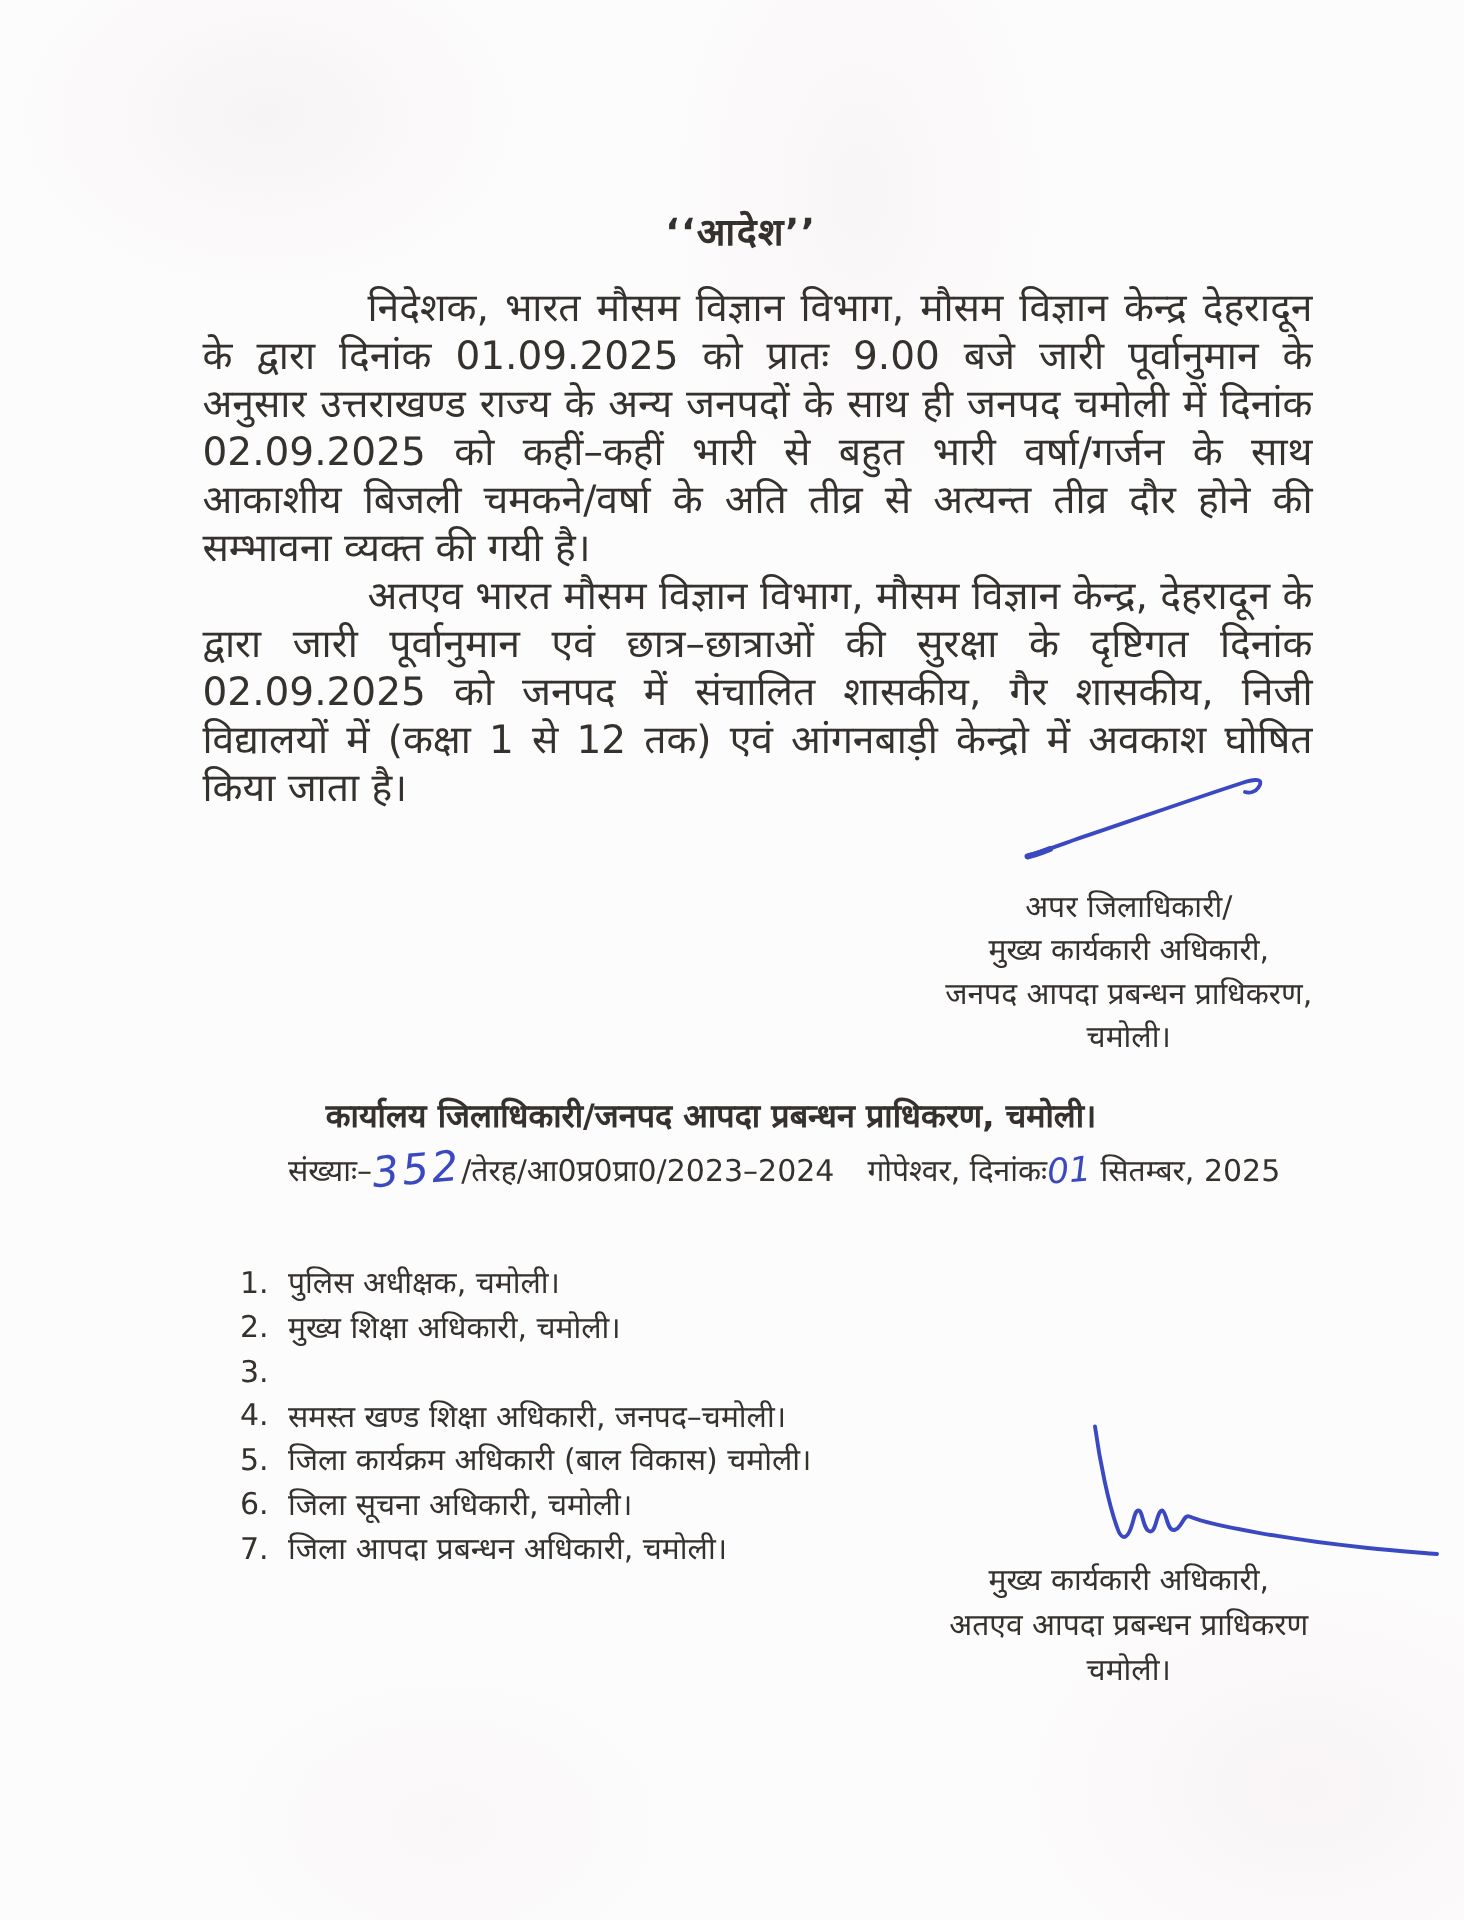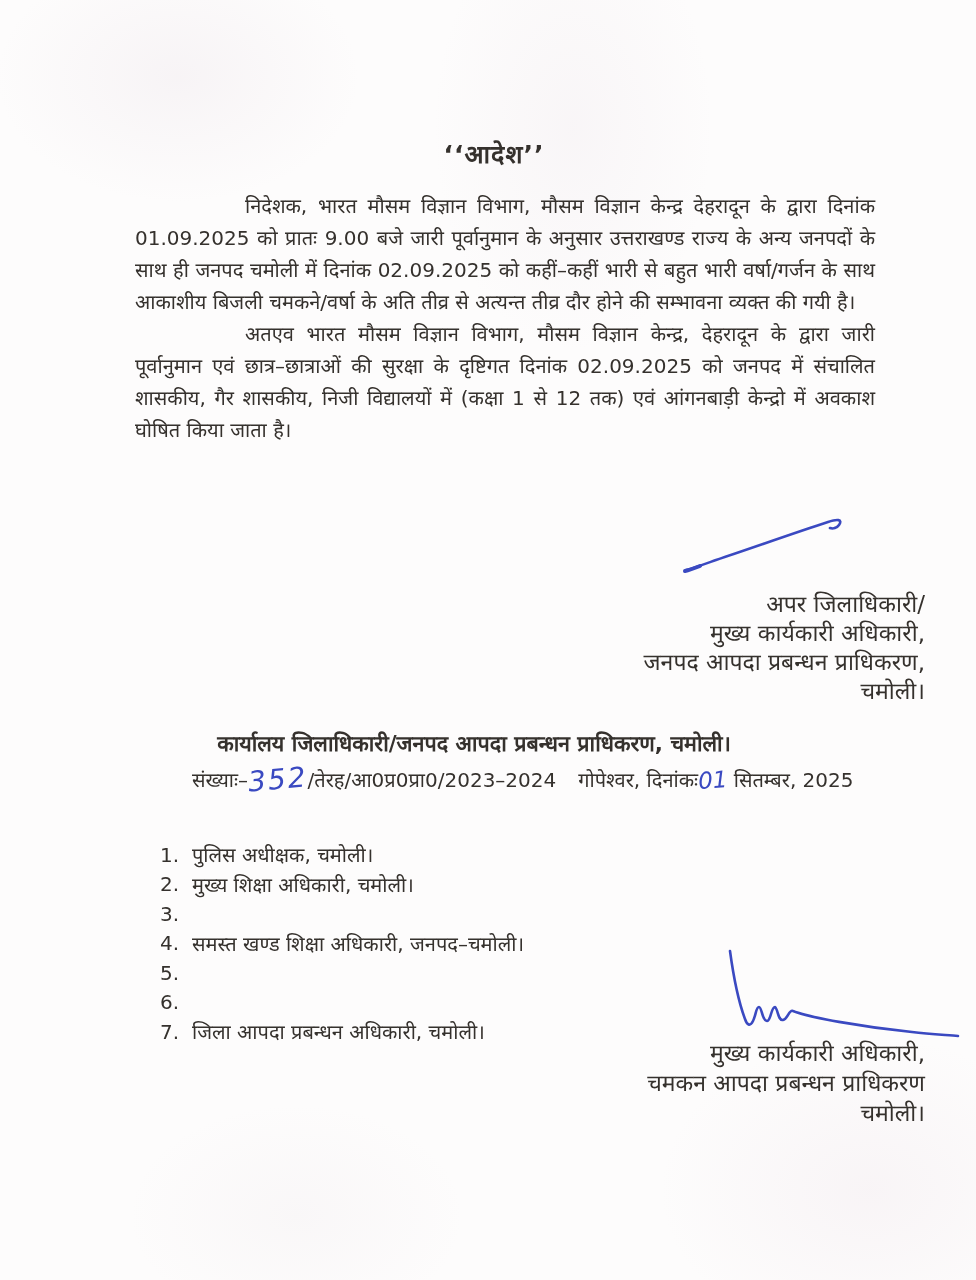--- a/index.html
+++ b/index.html
@@ -27,28 +27,28 @@
     padding-left:12px;
   }
   .title{
     position:absolute;top:136px;left:0;right:0;
     text-align:center;
     font-size:25px;font-weight:bold;
     letter-spacing:1px;
   }
   .body-text{
     position:absolute;top:190px;left:135px;width:740px;
-    font-size:20px;line-height:32px;
+    font-size:26px;line-height:32px;
     text-align:justify;
   }
   .body-text p{margin:0;text-indent:110px;}
   .sig-block{
     position:absolute;left:580px;width:345px;
-    text-align:right;
-    font-size:23px;line-height:29px;
+    text-align:center;
+    font-size:20px;line-height:29px;
   }
   .sig-1{top:590px;}
   .sig-2{top:1038px;line-height:30px;}
   .office-heading{
     position:absolute;top:728px;left:0;right:40px;
     text-align:center;
     font-size:21.5px;font-weight:bold;
   }
   .ref-line{
     position:absolute;top:766px;left:192px;width:720px;
@@ -132,33 +132,35 @@
     </div>
     <div class="recipient-row">
       <span class="recipient-num">3.</span>
     </div>
     <div class="recipient-row">
       <span class="recipient-num">4.</span>
       <span>समस्त खण्ड शिक्षा अधिकारी, जनपद–चमोली।</span>
     </div>
     <div class="recipient-row">
       <span class="recipient-num">5.</span>
+      <span>जिला कार्यक्रम अधिकारी (बाल विकास) चमोली।</span>
     </div>
     <div class="recipient-row">
       <span class="recipient-num">6.</span>
+      <span>जिला सूचना अधिकारी, चमोली।</span>
     </div>
     <div class="recipient-row">
       <span class="recipient-num">7.</span>
       <span>जिला आपदा प्रबन्धन अधिकारी, चमोली।</span>
     </div>
   </div>
 
   <svg class="pen-stroke" style="left:712px;top:945px;" width="255" height="100" viewBox="0 0 255 100">
     <path d="M 18,6 C 21,28 27,58 33,74 C 35,80 38,82 41,76 C 44,70 44,62 47,62 C 50,62 50,76 55,76 C 59,76 59,62 63,62 C 66,64 66,76 71,75 C 76,74 77,64 81,66 C 95,72 150,82 200,87 C 218,89 235,90 246,91" stroke-width="2.6"></path>
   </svg>
 
   <div class="sig-block sig-2">
     <div>मुख्य कार्यकारी अधिकारी,</div>
-    <div>चमकन आपदा प्रबन्धन प्राधिकरण</div>
+    <div>अतएव आपदा प्रबन्धन प्राधिकरण</div>
     <div>चमोली।</div>
   </div>
 
 </div>
 
 </body></html>

